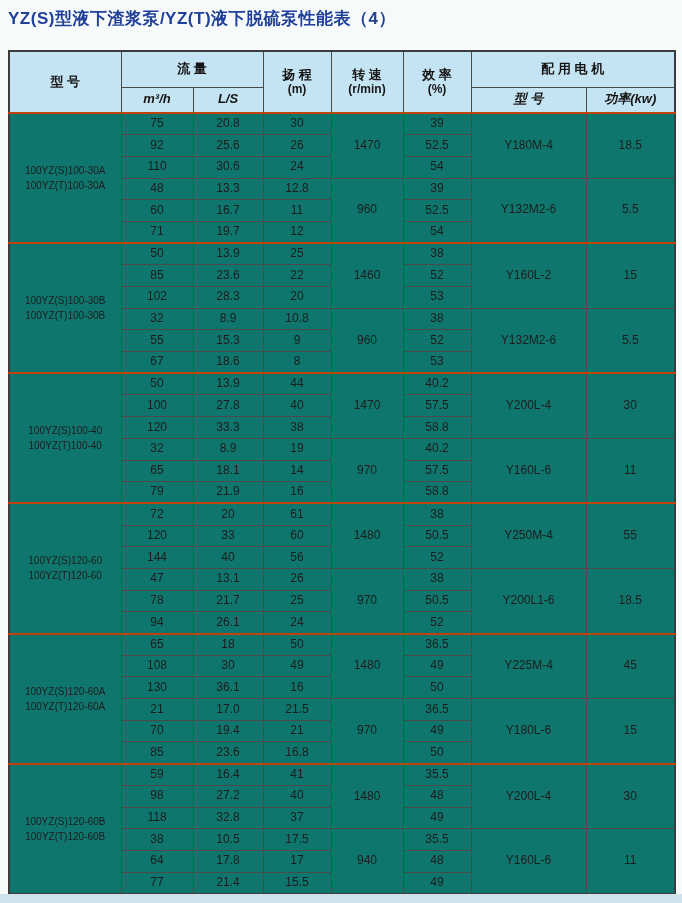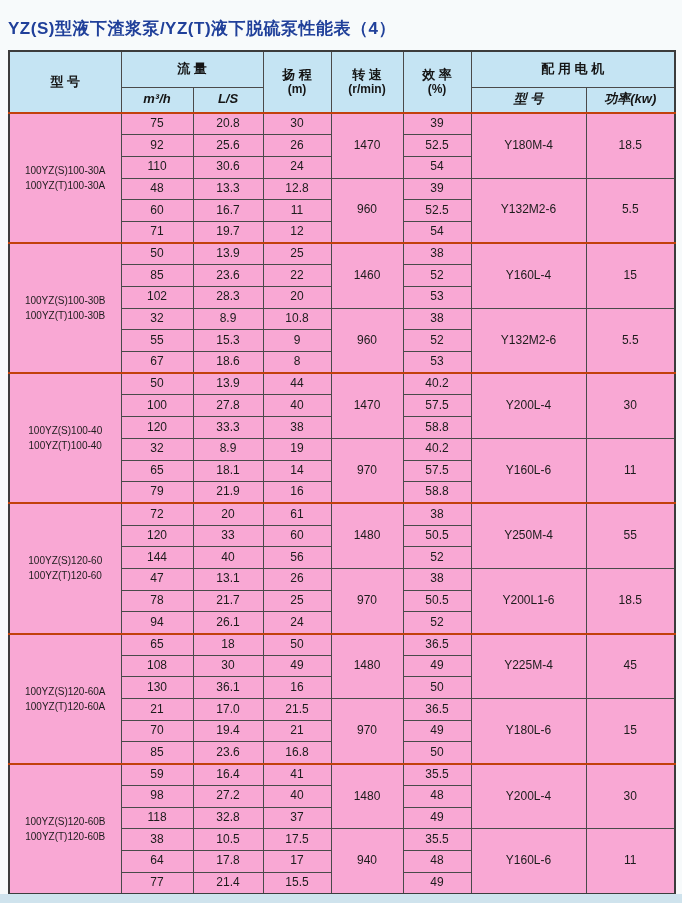--- a/index.html
+++ b/index.html
@@ -10,37 +10,37 @@
     width: 682px;
     height: 903px;
     position: relative;
     background: #f7fafb;
     font-family: "Liberation Sans", sans-serif;
     overflow: hidden;
   }
   .title {
     position: absolute;
     left: 8px;
-    top: 17px;
+    top: 7px;
     margin: 0;
     font-size: 17px;
     font-weight: bold;
     color: #20409a;
     letter-spacing: 0.5px;
     white-space: nowrap;
   }
   table.perf-table {
     position: absolute;
     left: 8px;
     top: 50px;
     width: 666px;
     border-collapse: collapse;
     table-layout: fixed;
     border: 2px solid #3c3c3c;
-    background: #f9a8d4;
+    background: #0f766e;
   }
   .perf-table th, .perf-table td {
     border: 1px solid #4a4a4a;
     text-align: center;
     vertical-align: middle;
     padding: 0;
     color: #1c1c1c;
     font-size: 12px;
     line-height: 1.15;
     overflow: hidden;
@@ -165,21 +165,21 @@
       <tr class="group-start">
         <td rowspan="6" class="model-cell">
           <div>100YZ(S)100-30B</div>
           <div>100YZ(T)100-30B</div>
         </td>
         <td>50</td>
         <td>13.9</td>
         <td>25</td>
         <td rowspan="3">1460</td>
         <td>38</td>
-        <td rowspan="3">Y160L-4</td>
+        <td rowspan="3">Y160L-2</td>
         <td rowspan="3">15</td>
       </tr>
       <tr>
         <td>85</td>
         <td>23.6</td>
         <td>22</td>
         <td>52</td>
       </tr>
       <tr>
         <td>102</td>

